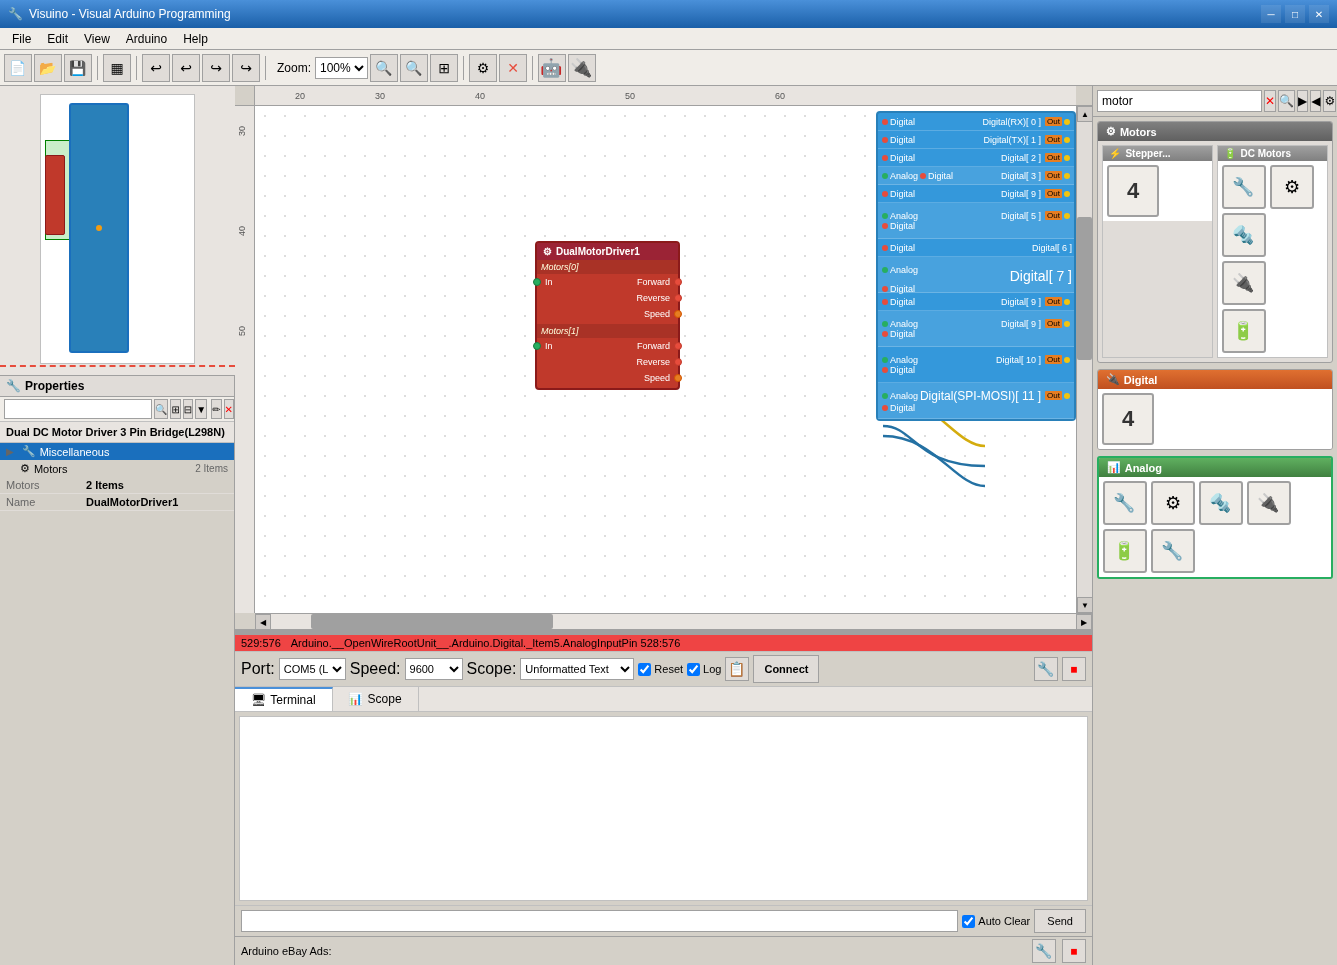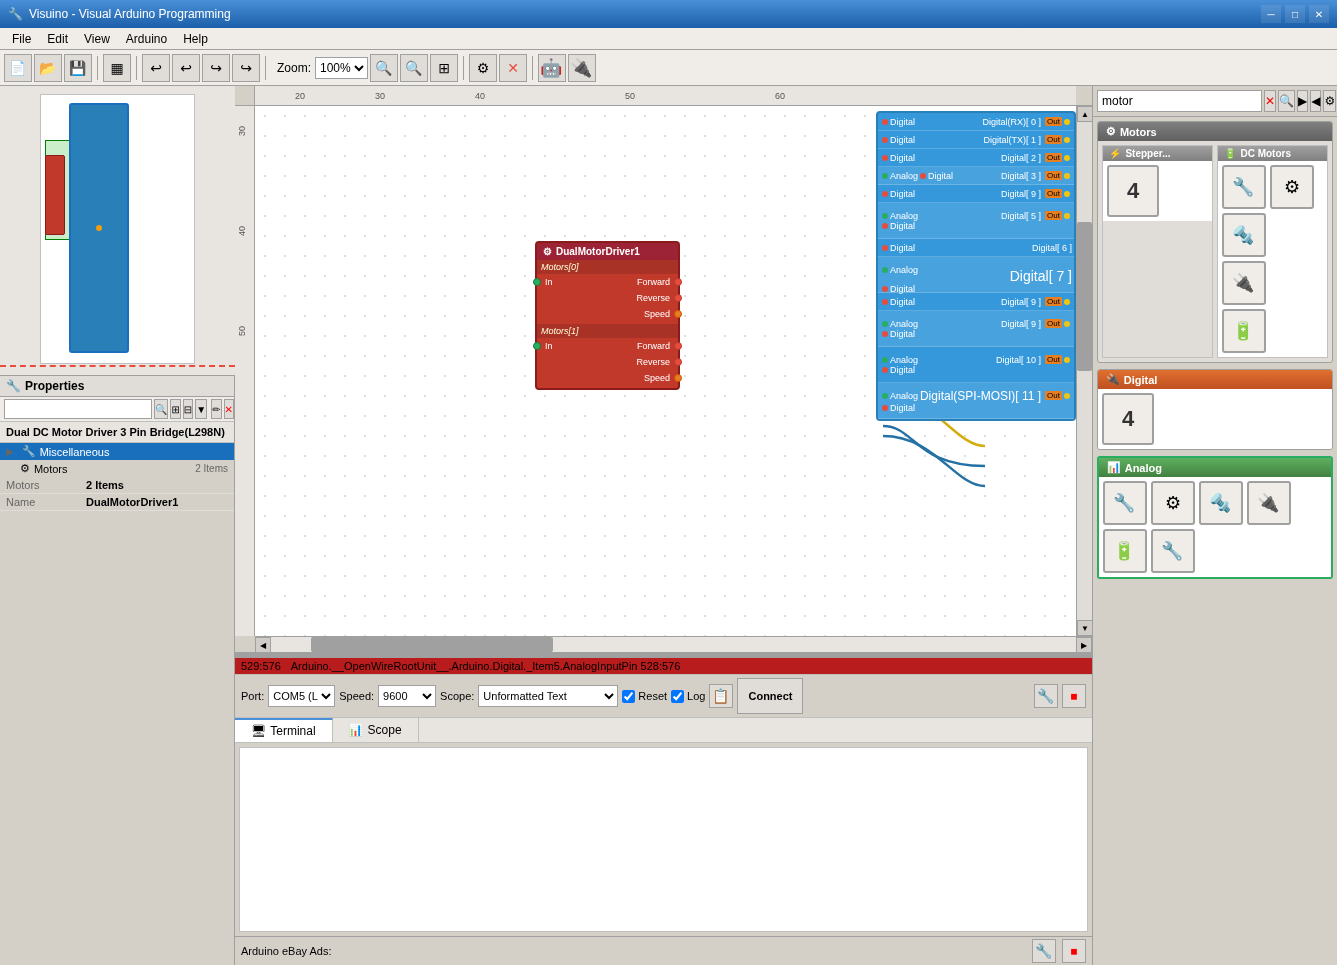--- a/index.html
+++ b/index.html
@@ -61,26 +61,26 @@
 
     #component-library { flex: 1; overflow-y: auto; padding: 4px; display: flex; flex-direction: column; gap: 6px; }
     .lib-section { background: #e0dcd8; border: 1px solid #a0a0a0; border-radius: 3px; overflow: hidden; }
     .lib-section-header { background: linear-gradient(to bottom, #6a6a6a, #4a4a4a); color: white; padding: 3px 8px; font-size: 11px; font-weight: bold; display: flex; align-items: center; gap: 4px; }
     .lib-section-header.motors { background: linear-gradient(to bottom, #808080, #606060); }
     .lib-item { width: 52px; height: 52px; background: #f0ede8; border: 2px solid #a0a0a0; border-radius: 3px; display: flex; flex-direction: column; align-items: center; justify-content: center; cursor: pointer; font-size: 9px; text-align: center; }
     .lib-item-num { font-size: 22px; font-weight: bold; color: #333; }
 
     
     #bottom-panel { background: #d4d0c8; border-top: 2px solid #a0a0a0; }
-    #serial-coords { background: #b91c1c; border-bottom: 1px solid #c0c0c0; padding: 2px 6px; font-size: 11px; display: flex; align-items: center; gap: 10px; }
+    #serial-coords { background: #ef4444; border-bottom: 1px solid #c0c0c0; padding: 2px 6px; font-size: 11px; display: flex; align-items: center; gap: 10px; }
     #serial-controls { display: flex; align-items: center; gap: 4px; padding: 3px 6px; border-bottom: 1px solid #c0c0c0; flex-wrap: wrap; }
-    .serial-label { font-size: 11px; }
+    .serial-label { font-size: 16px; }
     .serial-select { height: 22px; border: 1px solid #a0a0a0; font-size: 11px; background: white; }
     .serial-checkbox { display: flex; align-items: center; gap: 3px; font-size: 11px; }
-    .connect-btn { height: 36px; padding: 0 10px; background: #e0dcd8; border: 1px solid #a0a0a0; cursor: pointer; font-size: 11px; font-weight: bold; }
+    .connect-btn { height: 28px; padding: 0 10px; background: #e0dcd8; border: 1px solid #a0a0a0; cursor: pointer; font-size: 11px; font-weight: bold; }
     .icon-btn { width: 24px; height: 24px; background: #e0dcd8; border: 1px solid #a0a0a0; cursor: pointer; display: flex; align-items: center; justify-content: center; font-size: 14px; }
 
     #serial-tabs { display: flex; border-bottom: 1px solid #c0c0c0; background: #e8e4e0; }
     .serial-tab { padding: 4px 16px; cursor: pointer; font-size: 12px; border-right: 1px solid #c0c0c0; display: flex; align-items: center; gap: 4px; }
     .serial-tab.active { background: white; border-top: 2px solid #4a90d9; }
 
     #serial-toolbar { display: flex; align-items: center; padding: 3px 6px; border-bottom: 1px solid #c0c0c0; gap: 10px; }
     .clear-btn { height: 24px; padding: 0 12px; background: #f5f0e8; border: 1px solid #a0a0a0; cursor: pointer; font-size: 11px; display: flex; align-items: center; gap: 4px; margin-left: auto; }
 
     #terminal-area { background: white; margin: 4px; border: 1px solid #c0c0c0; height: 185px; overflow-y: auto; font-family: monospace; font-size: 11px; padding: 2px; }
@@ -453,21 +453,21 @@
           <option>COM1</option>
           <option>COM3</option>
         </select>
         <span class="serial-label">Speed:</span>
         <select class="serial-select">
           <option>9600</option>
           <option>115200</option>
           <option>57600</option>
         </select>
         <span class="serial-label">Scope:</span>
-        <select class="serial-select" style="width:140px;">
+        <select class="serial-select" style="width:114px;">
           <option>Unformatted Text</option>
           <option>Formatted Text</option>
         </select>
         <label class="serial-checkbox">
           <input type="checkbox" checked="" style="">
           <span>Reset</span>
         </label>
         <label class="serial-checkbox">
           <input type="checkbox" checked="" style="">
           <span>Log</span>
@@ -490,20 +490,30 @@
           <span>📊</span>
           <span>Scope</span>
         </div>
       </div>
 
 
       <div id="terminal-area">
         
       </div>
 
+      <div id="input-area">
+        <input class="input-field" type="text" placeholder="" style="">
+        <label class="serial-checkbox">
+          <input type="checkbox" checked="" style="">
+          <span>Auto Clear</span>
+        </label>
+        <button class="send-btn">
+          <span>Send</span>
+        </button>
+      </div>
 
       <div id="ads-bar">
         <span>Arduino eBay Ads:</span>
         <div style="flex:1"></div>
         <button class="icon-btn">🔧</button>
         <button class="icon-btn" style="color:red;">⏹</button>
       </div>
     </div>
   </div>
 

